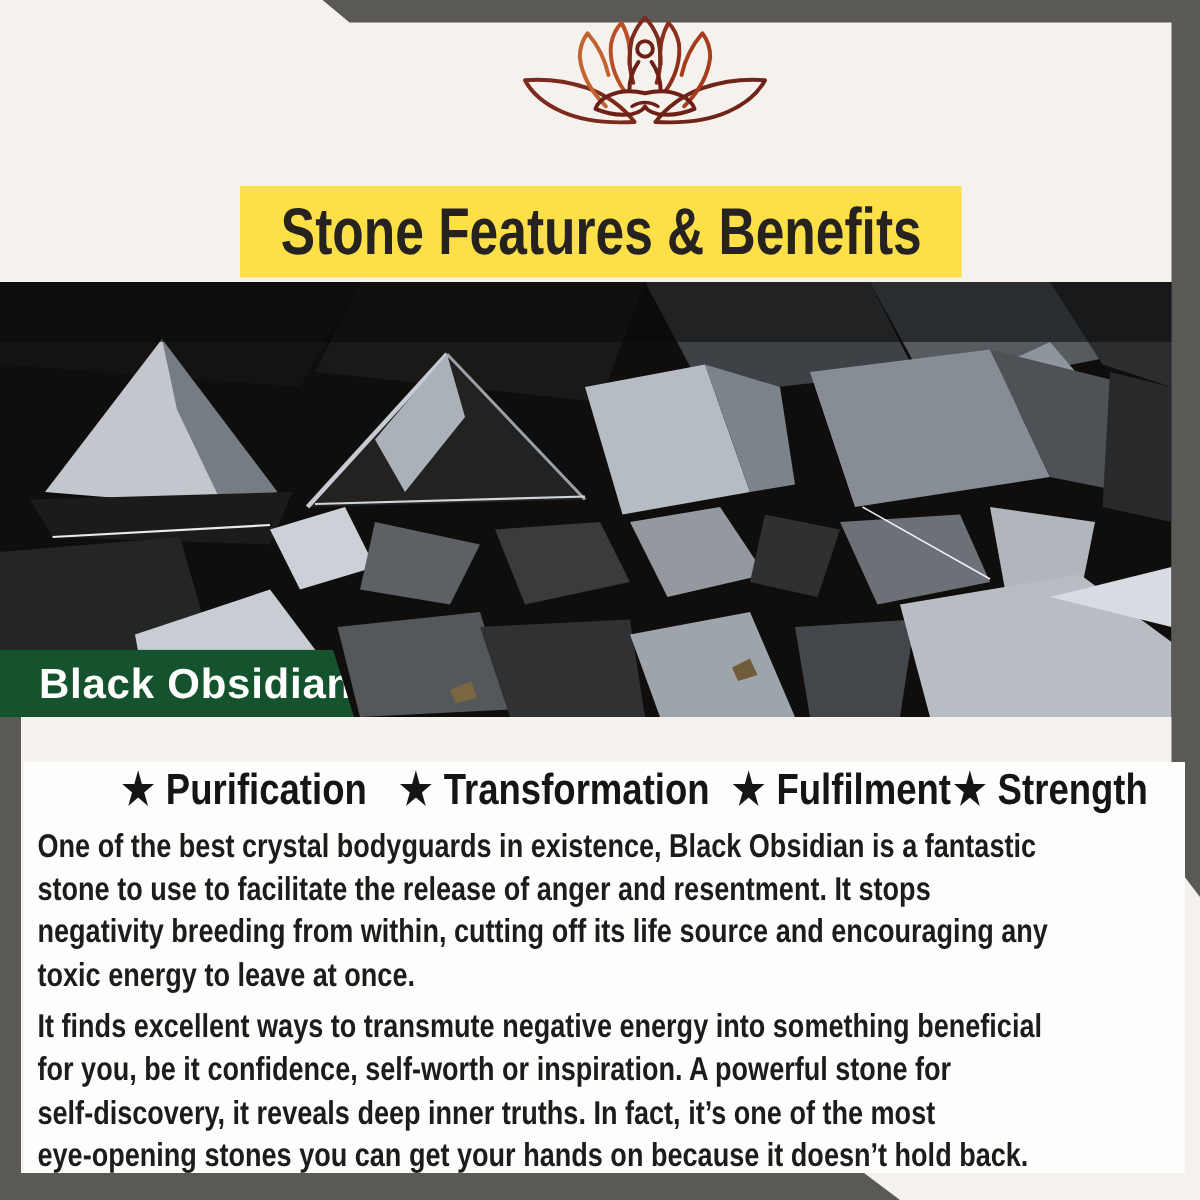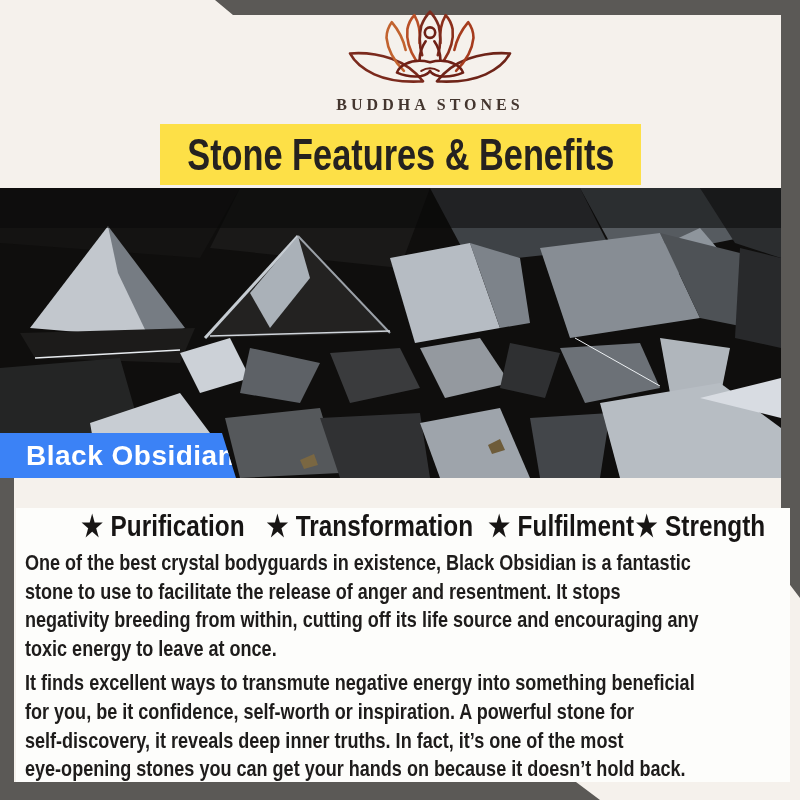--- a/index.html
+++ b/index.html
@@ -21,21 +21,21 @@
   .banner{left:160px;top:124px;width:481px;height:61px;background:#fde047;
           display:flex;align-items:center;justify-content:center;}
   .banner .title{font-size:44px;font-weight:700;color:#252220;white-space:nowrap;
                  display:inline-block;transform:scaleX(0.78);}
 
   
   .photo{left:0;top:188px;width:781px;height:290px;background:#0f0e0d;}
   .photo svg{display:block;width:100%;height:100%;}
 
   
-  .label{left:0;top:433px;width:240px;height:45px;background:#3b82f6;
+  .label{left:0;top:433px;width:240px;height:45px;background:#14532d;
          clip-path:polygon(0 0,222px 0,236px 100%,0 100%);
          display:flex;align-items:center;}
   .label span{color:#ffffff;font-size:28px;font-weight:700;padding-left:26px;
               letter-spacing:0.5px;white-space:nowrap;}
 
   
   .panel{left:16px;top:508px;width:774px;height:274px;background:#fdfdfb;}
   .features{margin-top:1px;text-align:center;white-space:nowrap;}
   .features .feat-scale{display:inline-block;transform:scaleX(0.84);
         font-size:29px;font-weight:700;color:#171514;}
@@ -71,21 +71,20 @@
       <path d="M116,58 Q128,40 126,22 Q124,12 118,6 Q110,20 112,38" stroke="#8c2f1b" stroke-width="3"></path>
 
       <path d="M91,52 Q86,36 90,18 Q94,8 100,2 Q106,8 110,18 Q114,36 109,52" stroke="#7b2a1d" stroke-width="3"></path>
 
       <circle cx="100" cy="26" r="6" stroke="#6e2016" stroke-width="3"></circle>
       <path d="M95,36 Q88,46 88,58 M105,36 Q112,46 112,58" stroke="#6e2016" stroke-width="3"></path>
       <path d="M100,60 Q84,56 72,62 Q64,66 62,72 Q76,78 90,76 Q98,74 100,70 Q102,74 110,76 Q124,78 138,72 Q136,66 128,62 Q116,56 100,60" stroke="#6e2016" stroke-width="3"></path>
       <path d="M90,70 Q100,64 110,70" stroke="#6e2016" stroke-width="2.5"></path>
     </g>
   </svg>
-  <div class="brand-name">BUDDHA STONES</div>
 </div>
 
 <div class="abs banner">
   <span class="title">Stone Features &amp; Benefits</span>
 </div>
 
 <div class="abs photo">
   <svg viewBox="0 0 781 290" preserveAspectRatio="none">
     <rect x="0" y="0" width="781" height="290" fill="#0f0e0d"></rect>
     <polygon points="0,0 240,0 200,70 0,55" fill="#141312"></polygon>

